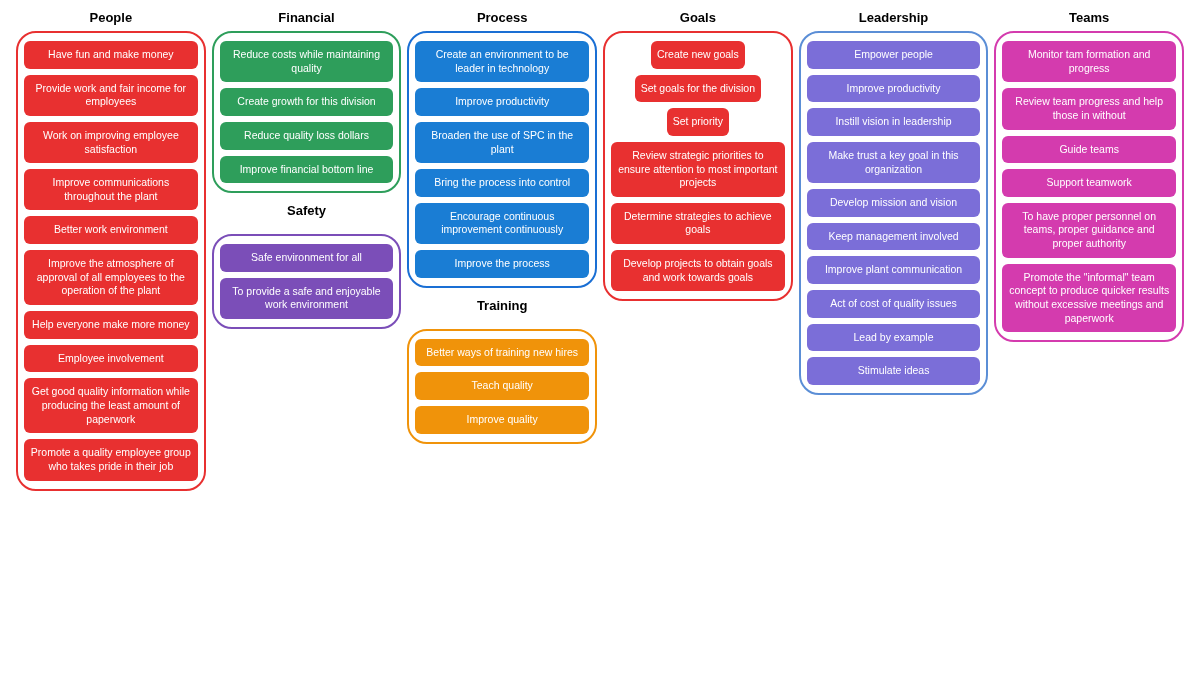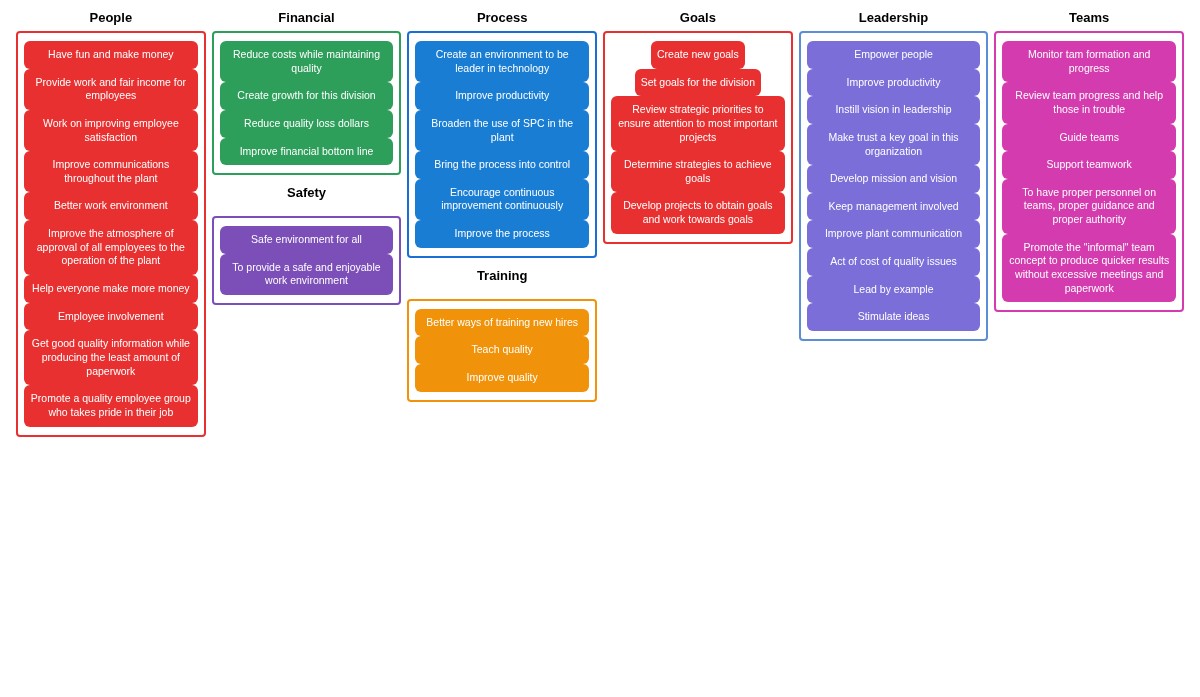--- a/index.html
+++ b/index.html
@@ -24,25 +24,25 @@
       align-items: center;
       flex: 1;
     }
     .column-title {
       font-size: 13px;
       font-weight: bold;
       margin-bottom: 6px;
       text-align: center;
     }
     .card-group {
-      border-radius: 4px;
+      border-radius: 20px;
       padding: 8px 6px;
       display: flex;
       flex-direction: column;
-      gap: 0;
+      gap: 6px;
       width: 100%;
     }
     .card {
       border-radius: 6px;
       padding: 7px 6px;
       text-align: center;
       color: #fff;
       font-size: 10.5px;
       line-height: 1.3;
     }
@@ -125,20 +125,21 @@
       <div class="card card-orange">Teach quality</div>
       <div class="card card-orange">Improve quality</div>
     </div>
   </div>
 
   <div class="column">
     <div class="column-title">Goals</div>
     <div class="card-group group-goals">
       <div class="card card-red-goals">Create new goals</div>
       <div class="card card-red-goals">Set goals for the division</div>
+      <div class="card card-red-goals">Set priority</div>
       <div class="card card-red-goals">Review strategic priorities to ensure attention to most important projects</div>
       <div class="card card-red-goals">Determine strategies to achieve goals</div>
       <div class="card card-red-goals">Develop projects to obtain goals and work towards goals</div>
     </div>
   </div>
 
   <div class="column">
     <div class="column-title">Leadership</div>
     <div class="card-group group-leadership">
       <div class="card card-leadership">Empower people</div>
@@ -151,21 +152,21 @@
       <div class="card card-leadership">Act of cost of quality issues</div>
       <div class="card card-leadership">Lead by example</div>
       <div class="card card-leadership">Stimulate ideas</div>
     </div>
   </div>
 
   <div class="column">
     <div class="column-title">Teams</div>
     <div class="card-group group-teams">
       <div class="card card-teams">Monitor tam formation and progress</div>
-      <div class="card card-teams">Review team progress and help those in trouble</div>
+      <div class="card card-teams">Review team progress and help those in without</div>
       <div class="card card-teams">Guide teams</div>
       <div class="card card-teams">Support teamwork</div>
       <div class="card card-teams">To have proper personnel on teams, proper guidance and proper authority</div>
       <div class="card card-teams">Promote the "informal" team concept to produce quicker results without excessive meetings and paperwork</div>
     </div>
   </div>
 
 </div>
 
 </body></html>

